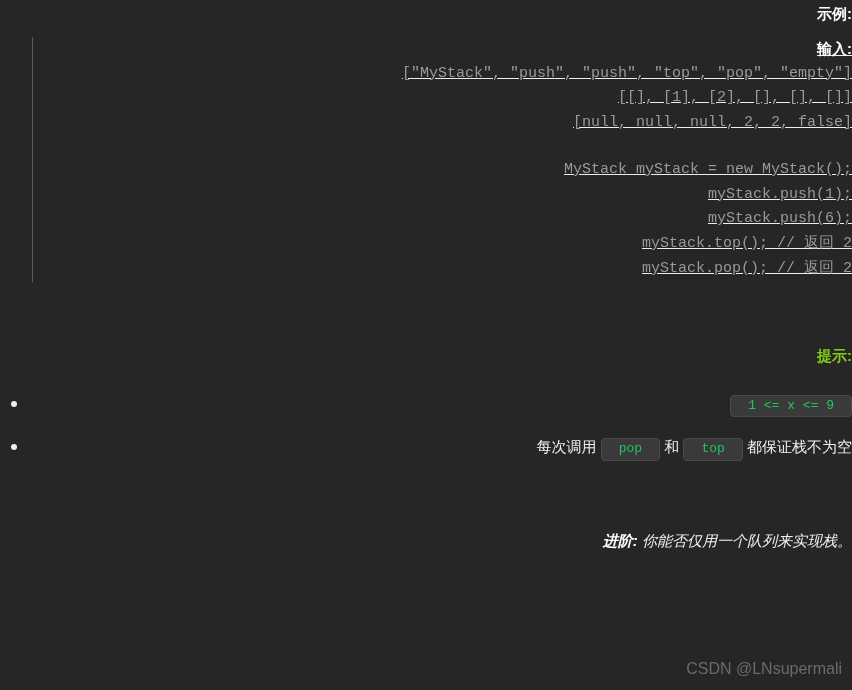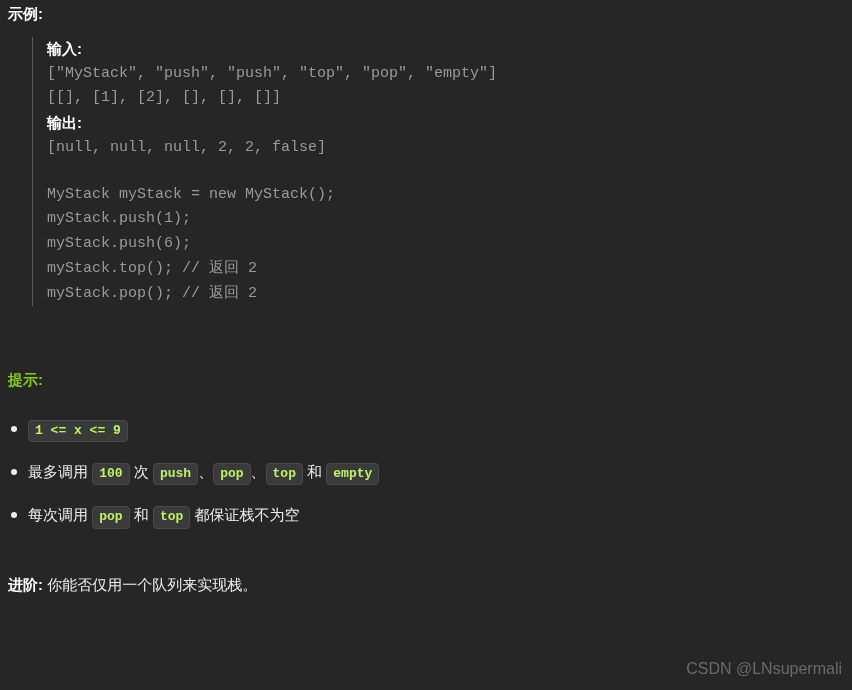--- a/index.html
+++ b/index.html
@@ -1,18 +1,19 @@
 <!DOCTYPE html>
 <html><head>
   <meta charset="utf-8">
   <style>
     * {
       margin: 0;
       padding: 0;
       box-sizing: border-box;
+      text-align: right;
     }
     body {
       background-color: #262626;
       color: #eeeeee;
       font-family: -apple-system, BlinkMacSystemFont, "Segoe UI", "PingFang SC", "Microsoft YaHei", sans-serif;
       font-size: 15px;
       line-height: 1.65;
       width: 852px;
       height: 690px;
       padding: 2px 0 0 0;
@@ -22,20 +23,21 @@
     .section-title {
       font-weight: bold;
       color: #ffffff;
       font-size: 15px;
     }
     .example-block {
       margin-top: 10px;
       margin-left: 24px;
       padding-left: 14px;
       border-left: 1px solid #5a5a5a;
+      text-decoration: underline;
     }
     .label-bold {
       font-weight: bold;
       color: #ffffff;
       font-size: 15px;
     }
     .mono-line {
       font-family: "Consolas", "Monaco", "Courier New", monospace;
       color: #999999;
       font-size: 15px;
@@ -71,31 +73,31 @@
       width: 6px;
       height: 6px;
       background-color: #eeeeee;
       border-radius: 50%;
     }
     .code-chip {
       display: inline-block;
       background-color: #3a3a3a;
       border: 1px solid #4a4a4a;
       border-radius: 4px;
-      padding: 1px 6px;
+      padding: 1px 17px;
       font-family: "Consolas", "Monaco", "Courier New", monospace;
       font-size: 13px;
-      color: #bef264;
+      color: #22c55e;
       line-height: 1.4;
       vertical-align: baseline;
-      font-weight: bold;
     }
     .advanced-section {
-      margin-top: 44px;
+      margin-top: 68px;
       margin-left: 8px;
+      font-style: italic;
     }
     .advanced-label {
       font-weight: bold;
       color: #ffffff;
     }
     .watermark {
       position: absolute;
       bottom: 8px;
       right: 10px;
       color: #6a6a6a;
@@ -107,42 +109,38 @@
 </head>
 <body>
 
 <div class="top-section">
   <div class="section-title">示例:</div>
 
   <div class="example-block">
     <div class="label-bold">输入:</div>
     <div class="mono-line">["MyStack", "push", "push", "top", "pop", "empty"]</div>
     <div class="mono-line">[[], [1], [2], [], [], []]</div>
-    <div class="label-bold">输出:</div>
     <div class="mono-line">[null, null, null, 2, 2, false]</div>
     <div class="spacer-sm"></div>
     <div style="height:18px;"></div>
     <div class="mono-line">MyStack myStack = new MyStack();</div>
     <div class="mono-line">myStack.push(1);</div>
     <div class="mono-line">myStack.push(6);</div>
     <div class="mono-line">myStack.top(); // 返回 2</div>
     <div class="mono-line">myStack.pop(); // 返回 2</div>
   </div>
 </div>
 
 <div class="hints-section">
   <div class="hints-title">提示:</div>
   <ul class="hints-list">
     <li>
       <span class="code-chip">1 &lt;= x &lt;= 9</span>
     </li>
     <li>
-      <span>最多调用 </span><span class="code-chip">100</span><span> 次 </span><span class="code-chip">push</span><span>、</span><span class="code-chip">pop</span><span>、</span><span class="code-chip">top</span><span> 和 </span><span class="code-chip">empty</span>
-    </li>
-    <li>
       <span>每次调用 </span><span class="code-chip">pop</span><span> 和 </span><span class="code-chip">top</span><span> 都保证栈不为空</span>
     </li>
   </ul>
 </div>
 
 <div class="advanced-section">
   <span class="advanced-label">进阶:</span><span> 你能否仅用一个队列来实现栈。</span>
 </div>
 
 <div class="watermark">CSDN @LNsupermali</div>

